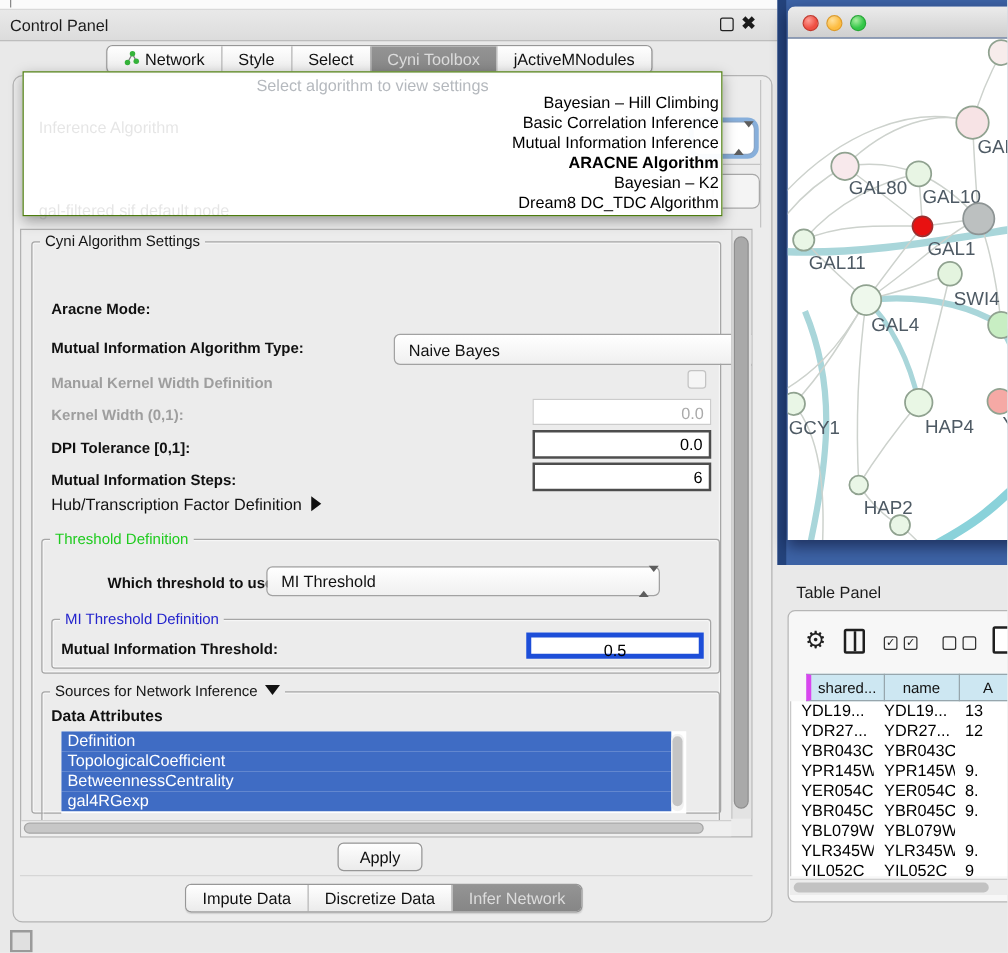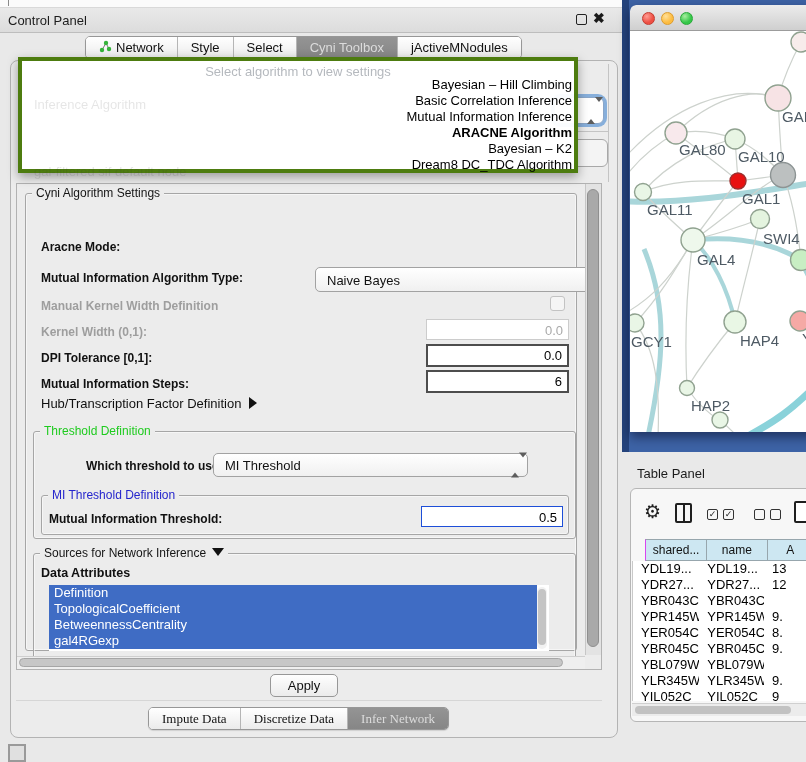--- a/index.html
+++ b/index.html
@@ -43,38 +43,38 @@
   .lbl.dis { color:#9e9e9e; }
 
   .combo { position:absolute; background:linear-gradient(#ffffff,#f0f0f0); border:1px solid #a2a2a2; border-radius:5px; font-size:13px; color:#111; }
   .combo .val { position:absolute; left:11px; top:50%; transform:translateY(-50%); }
   .stepper { position:absolute; right:7px; top:50%; transform:translateY(-50%); width:9px; }
   .stepper .up { width:0; height:0; border-left:4.5px solid transparent; border-right:4.5px solid transparent; border-bottom:5px solid #5d5d5d; margin-bottom:3px; }
   .stepper .dn { width:0; height:0; border-left:4.5px solid transparent; border-right:4.5px solid transparent; border-top:5px solid #5d5d5d; }
 
   .field { position:absolute; background:#fff; font-size:13px; color:#000; text-align:right; padding:0 5px; line-height:21px; }
   .field.dark { border:2px solid #4d4d4d; }
-  .field.lite { border:1px solid #1d4ed8; }
+  .field.lite { border:4px solid #1d4ed8;text-align:center; }
   .field.dis  { border:1px solid #cccccc; color:#aaaaaa; }
 
   .checkbox { position:absolute; width:15px; height:15px; border:1px solid #c3c3c3; border-radius:3px; background:#f5f5f5; }
 
   .tri-right { display:inline-block; width:0; height:0; border-top:6px solid transparent; border-bottom:6px solid transparent; border-left:8px solid #111; margin-left:8px; vertical-align:-1px; }
   .tri-down  { display:inline-block; width:0; height:0; border-left:6px solid transparent; border-right:6px solid transparent; border-top:8px solid #111; margin-left:6px; vertical-align:1px; }
 
   
   .attr-list { left:48px; top:584px; width:500px; height:66px; background:#fff; overflow:hidden; }
   .attr-item { height:16px; line-height:16px; width:488px; background:#3f6cc4; color:#fff; font-size:13px; padding-left:5px; }
   .attr-vbar { left:536px; top:586px; width:10px; height:62px; background:#f2f2f2; border-radius:5px; }
   .attr-vthumb { left:537px; top:588px; width:8px; height:56px; background:#c4c4c4; border-radius:4px; }
 
   .apply-btn { left:270px; top:674px; width:68px; height:23px; background:linear-gradient(#fefefe,#ebebeb); border:1px solid #979797; border-radius:5px; font-size:13px; color:#111; text-align:center; line-height:21px; }
 
   
-  .dropdown { left:18px; top:57px; width:560px; height:116px; background:rgba(255,255,255,0.96); border:4px solid #4d7c0f; box-shadow:0 4px 10px rgba(0,0,0,0.35); z-index:20; }
+  .dropdown { left:18px; top:57px; width:560px; height:116px; background:rgba(255,255,255,0.96); border:1px solid #4d7c0f; box-shadow:0 4px 10px rgba(0,0,0,0.35); z-index:20; }
   .dd-ph { position:absolute; top:3px; left:0; width:100%; text-align:center; font-size:13px; color:#b5b9be; }
   .dd-items { position:absolute; top:16px; left:2px; right:2px;text-align:right; }
   .dd-item { height:16px; line-height:16px; font-size:13px; color:#000; padding-left:1px; white-space:nowrap; }
   .dd-item.bold { font-weight:bold; }
   .ghost { position:absolute; font-size:13px; color:#333; opacity:0.12; white-space:nowrap; }
 
   
   .frag-focus { left:554px; top:97px; width:50px; height:27px; background:#fff; border:1px solid #8aa6c8; border-radius:6px; box-shadow:0 0 0 3px rgba(110,160,215,0.8); z-index:4; }
   .frag-combo { left:570px; top:139px; width:38px; height:28px; background:#f4f4f4; border:1px solid #a8a8a8; border-radius:6px; z-index:4; }
   .frag-line-v { left:608px; top:64px; width:1px; height:118px; background:#c4c4c4; z-index:3; }
@@ -99,21 +99,21 @@
   .tp-box { left:630px; top:488px; width:184px; height:234px; background:#f7f7f7; border:1px solid #b6b6b6; border-radius:6px 0 0 6px; overflow:hidden; }
   .tp-toolbar { position:absolute; left:0; top:0; width:100%; height:50px; }
   .gear { position:absolute; left:13px; top:11px; font-size:19px; color:#1f1f1f; }
   .colicon { position:absolute; left:44px; top:14px; width:17px; height:20px; border:2px solid #1f1f1f; border-radius:2px; }
   .colicon::after { content:""; position:absolute; left:5.5px; top:0; width:2px; height:16px; background:#1f1f1f; }
   .cb { position:absolute; top:20px; width:11px; height:11px; border:1.5px solid #333; border-radius:2px; font-size:9px; line-height:9px; text-align:center; color:#222; }
   .docicon { position:absolute; left:163px; top:12px; width:18px; height:22px; border:2px solid #1f1f1f; border-radius:2px; background:#fff; }
   .tp-table { position:absolute; left:1px; top:50px; width:182px; }
   .tp-head { display:flex; height:22px; }
   .tp-head .hc { background:#cde7f2; border:1px solid #97a6ad; border-left:none; font-size:12px; color:#111; text-align:center; line-height:20px; overflow:hidden; white-space:nowrap; }
-  .tp-head .hc:first-child { border-left:1px solid #d946ef;margin-left:13px; }
+  .tp-head .hc:first-child { border-left:4px solid #d946ef;margin-left:13px; }
   .tp-rows { height:140px; overflow:hidden; background:#fff; border-left:1px solid #c9c9c9; }
   .tp-row { display:flex; height:16px; }
   .tp-row .c { font-size:13px; color:#000; line-height:16px; padding-left:8px; white-space:nowrap; overflow:hidden; }
   .tp-hbar { position:absolute; left:1px; top:214px; width:181px; height:13px; background:#ececec; border-top:1px solid #d0d0d0; }
   .tp-hthumb { position:absolute; left:3px; top:2px; width:156px; height:8px; background:#c2c2c2; border-radius:4px; }
 </style>
 </head>
 <body>
 
 <div class="screen">
@@ -213,21 +213,21 @@
     <div class="abs attr-vthumb" style="left:521px; top:405px;"></div>
   </div>
 
   <div class="abs vbar"></div>
   <div class="abs vthumb"></div>
   <div class="abs hbar"></div>
   <div class="abs hthumb"></div>
 
   <div class="abs apply-btn">Apply</div>
 
-  <div class="abs seg" style="left:148px; top:707px;font-family:Liberation Serif, serif;" id="bottom-tabs">
+  <div class="abs seg" style="left:148px; top:707px;" id="bottom-tabs">
       <span class="seg-item">
         <span>Impute Data</span>
       </span>
       <span class="seg-item">
         <span>Discretize Data</span>
       </span>
       <span class="seg-item sel">
         <span>Infer Network</span>
       </span>
     </div>

